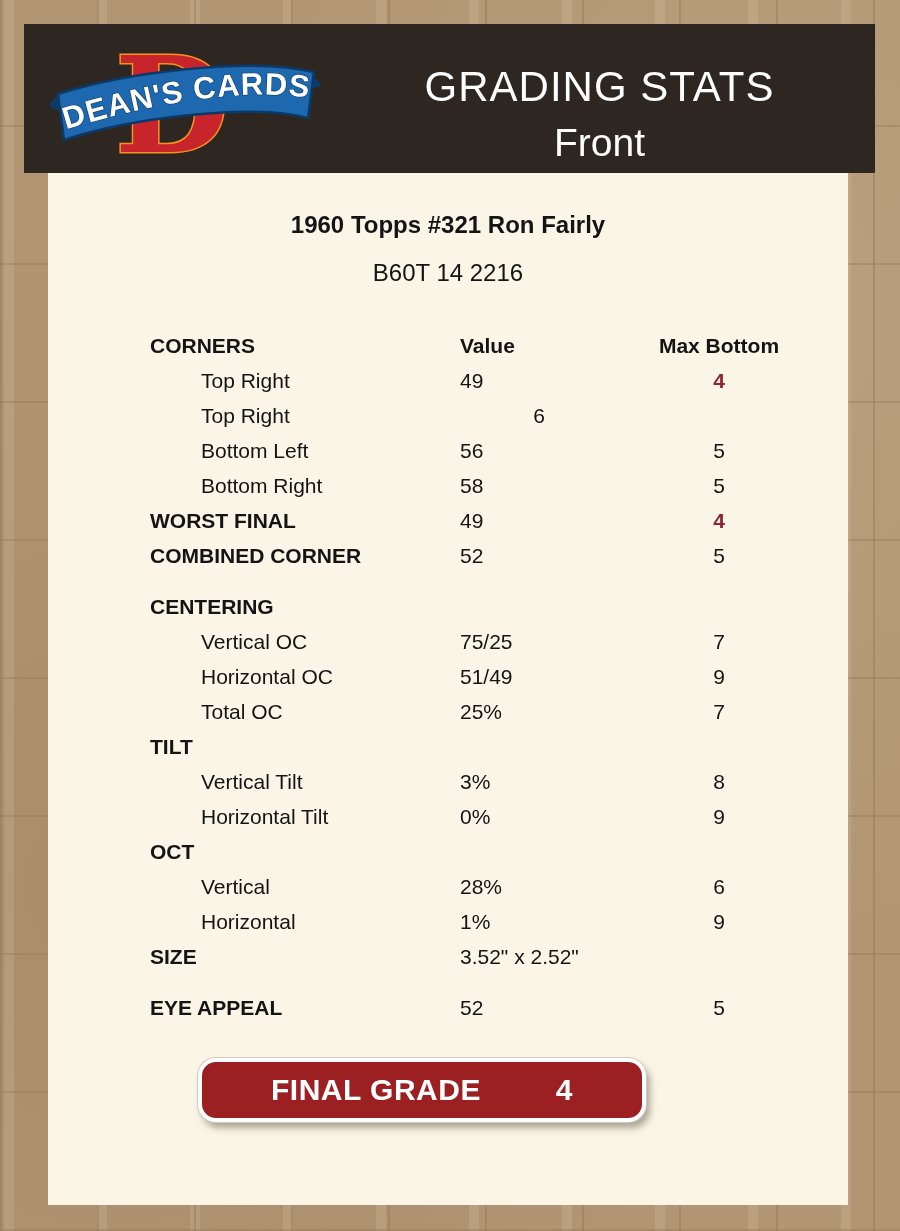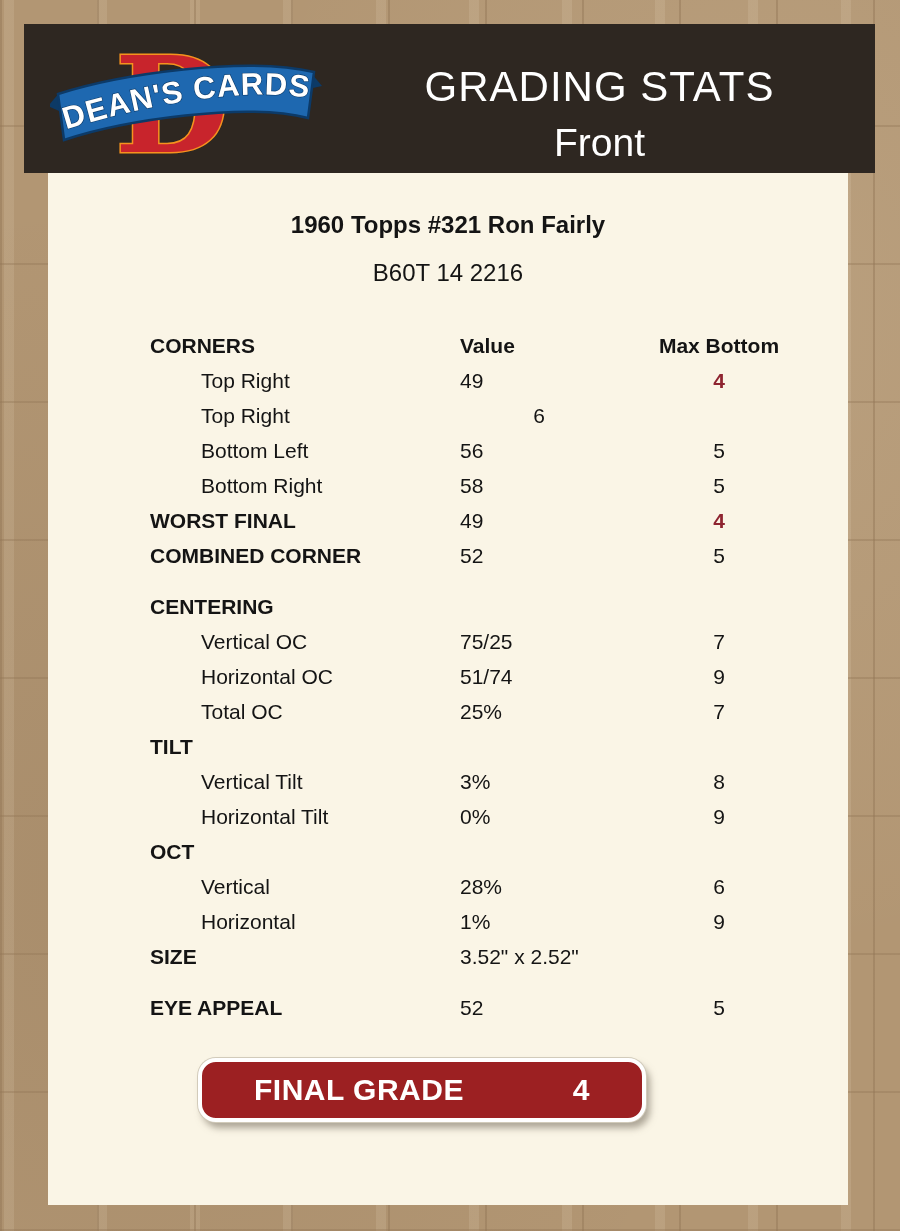--- a/index.html
+++ b/index.html
@@ -56,21 +56,21 @@
   .grade{width:158px;text-align:center;}
   .row.hdr .label,.row.hdr .value,.row.hdr .grade,.row.sec .label{font-weight:700;}
   .grade.red{color:#8e2430;font-weight:700;}
 
   
   .final{
     position:absolute;left:150px;top:885px;width:448px;height:64px;box-sizing:border-box;
     background:#9c2022;border:4px solid #ffffff;border-radius:18px;
     box-shadow:0 0 0 1px #d2cbba, 4px 6px 7px rgba(110,100,85,.55);
     display:flex;align-items:center;justify-content:space-between;
-    padding:0 52px;color:#ffffff;font-size:30px;font-weight:700;letter-spacing:.5px;
+    padding:0 69px;color:#ffffff;font-size:30px;font-weight:700;letter-spacing:.5px;
     cursor:pointer;
   }
 </style>
 </head>
 <body>
 
 <header class="header-bar">
   <div class="logo">
     <svg viewBox="0 0 272 142">
 
@@ -138,21 +138,21 @@
     <span class="value"></span>
     <span class="grade"></span>
   </div>
       <div class="row ind">
     <span class="label">Vertical OC</span>
     <span class="value">75/25</span>
     <span class="grade">7</span>
   </div>
       <div class="row ind">
     <span class="label">Horizontal OC</span>
-    <span class="value">51/74</span>
+    <span class="value">51/49</span>
     <span class="grade">9</span>
   </div>
       <div class="row ind">
     <span class="label">Total OC</span>
     <span class="value">25%</span>
     <span class="grade">7</span>
   </div>
       <div class="row sec">
     <span class="label">TILT</span>
     <span class="value"></span>

